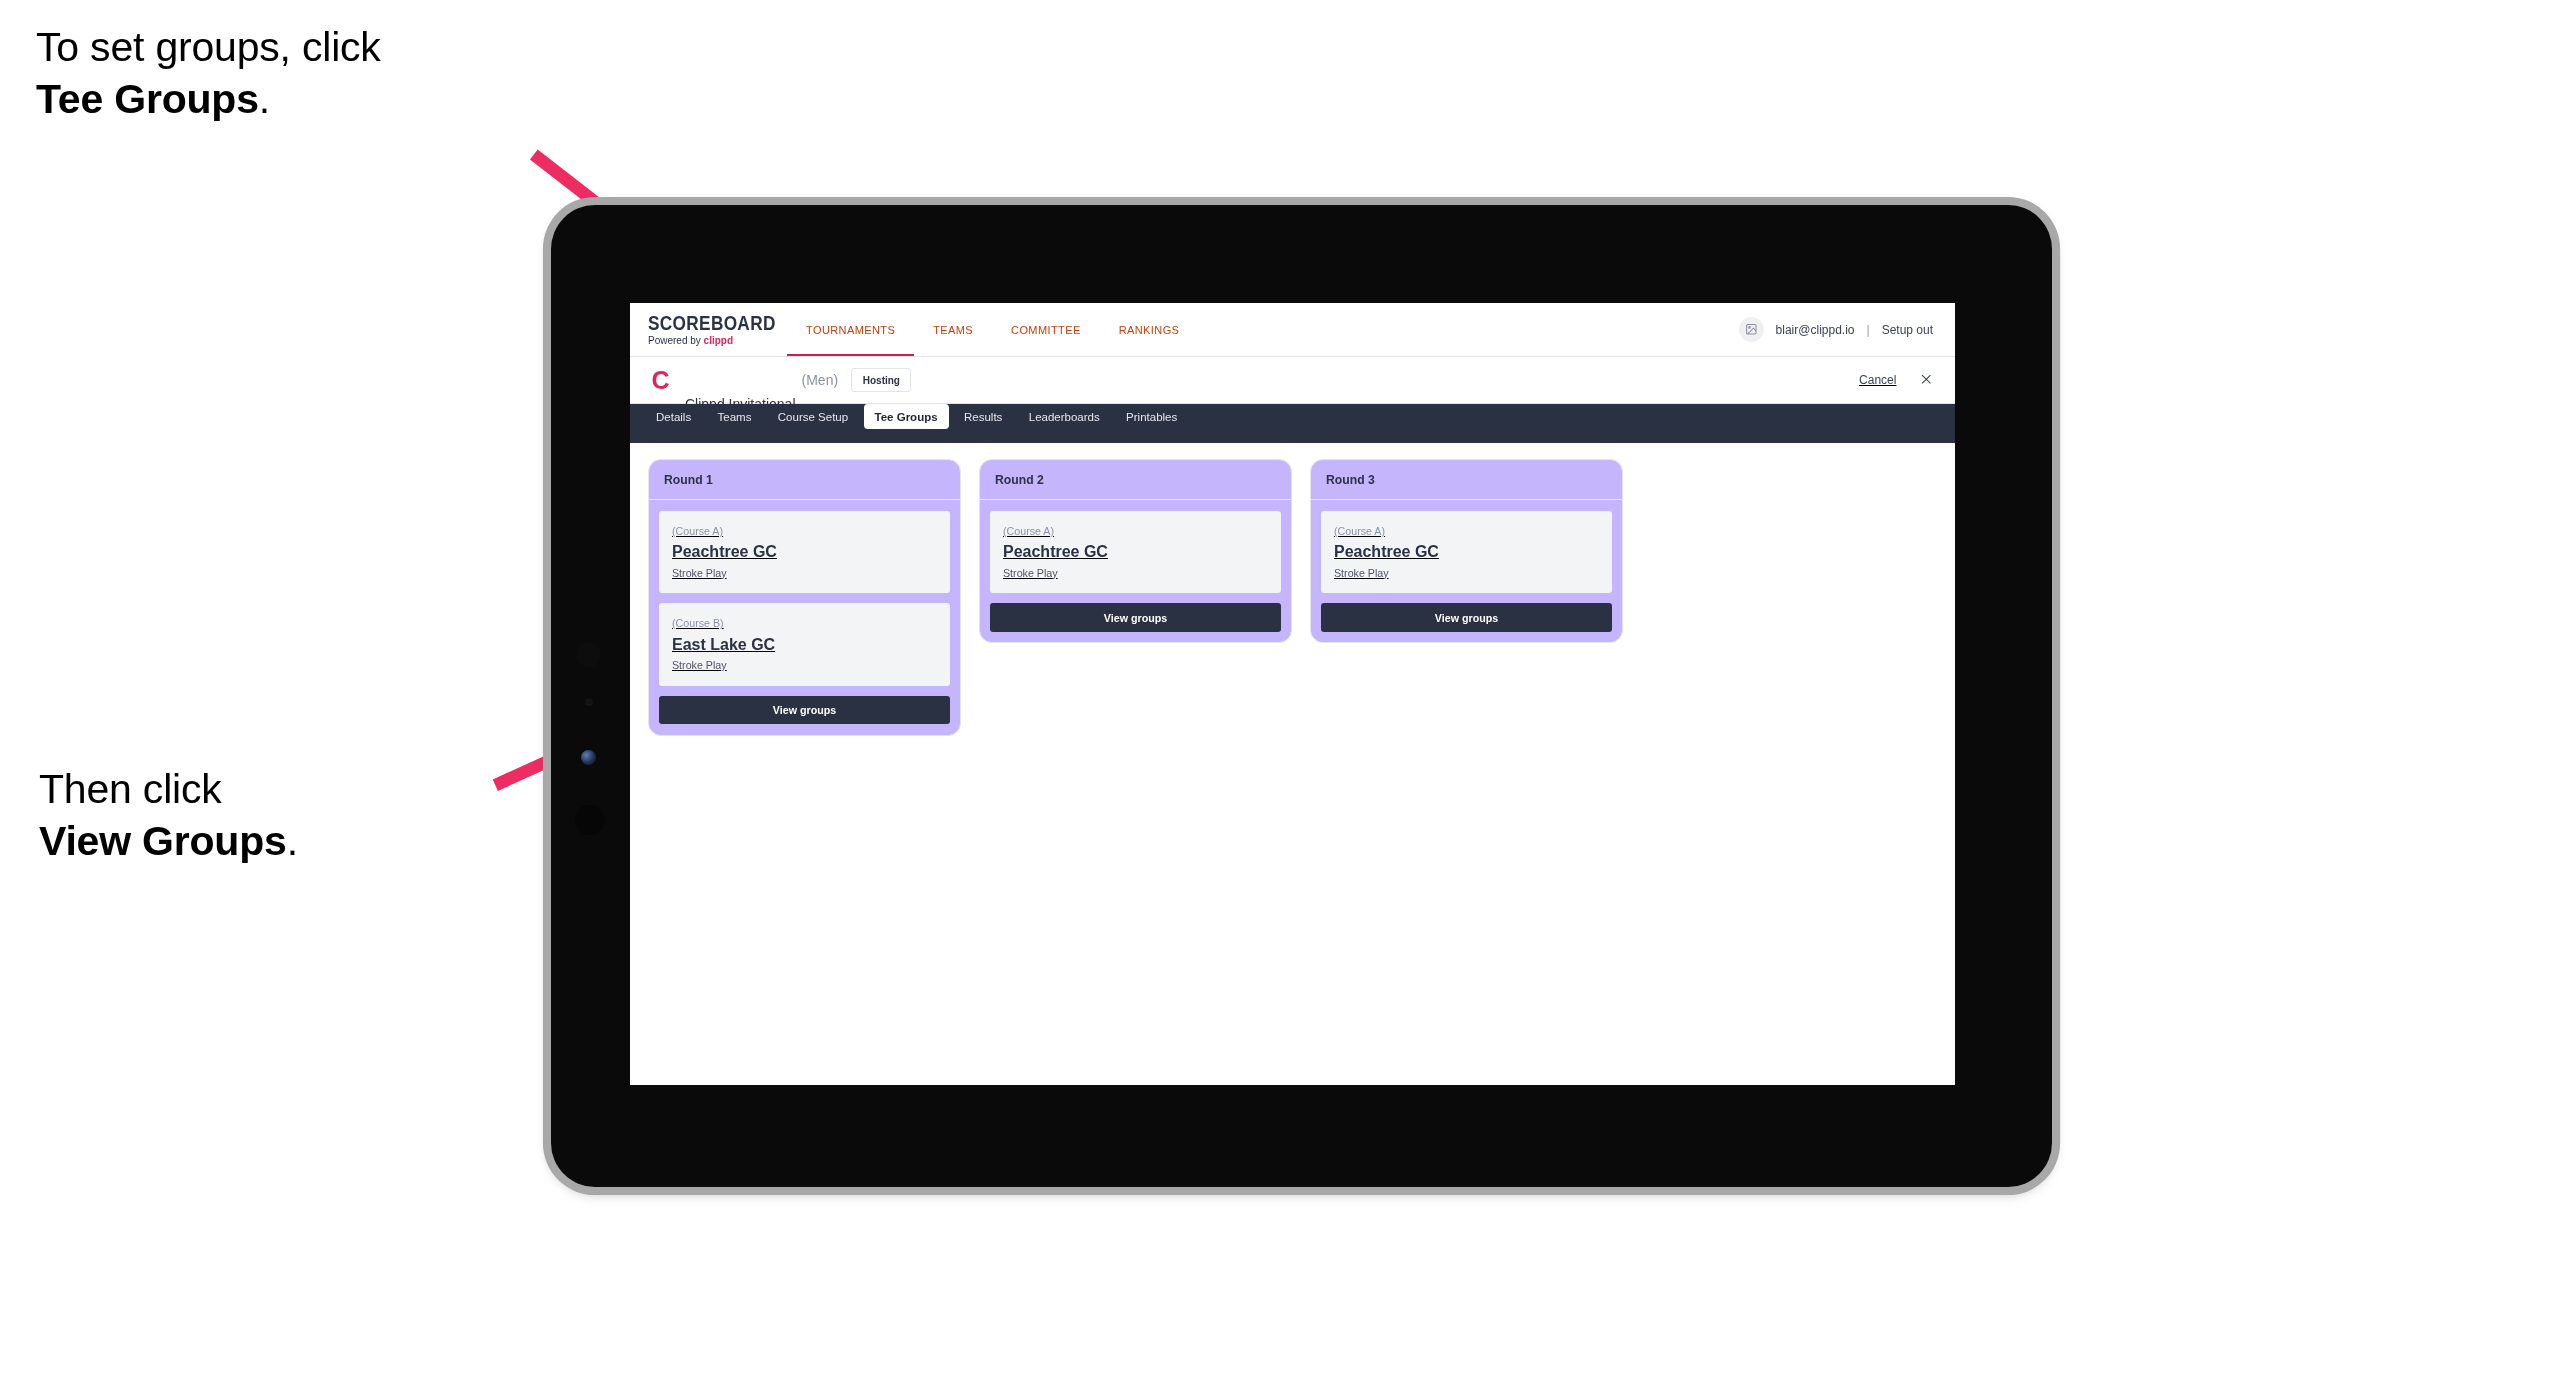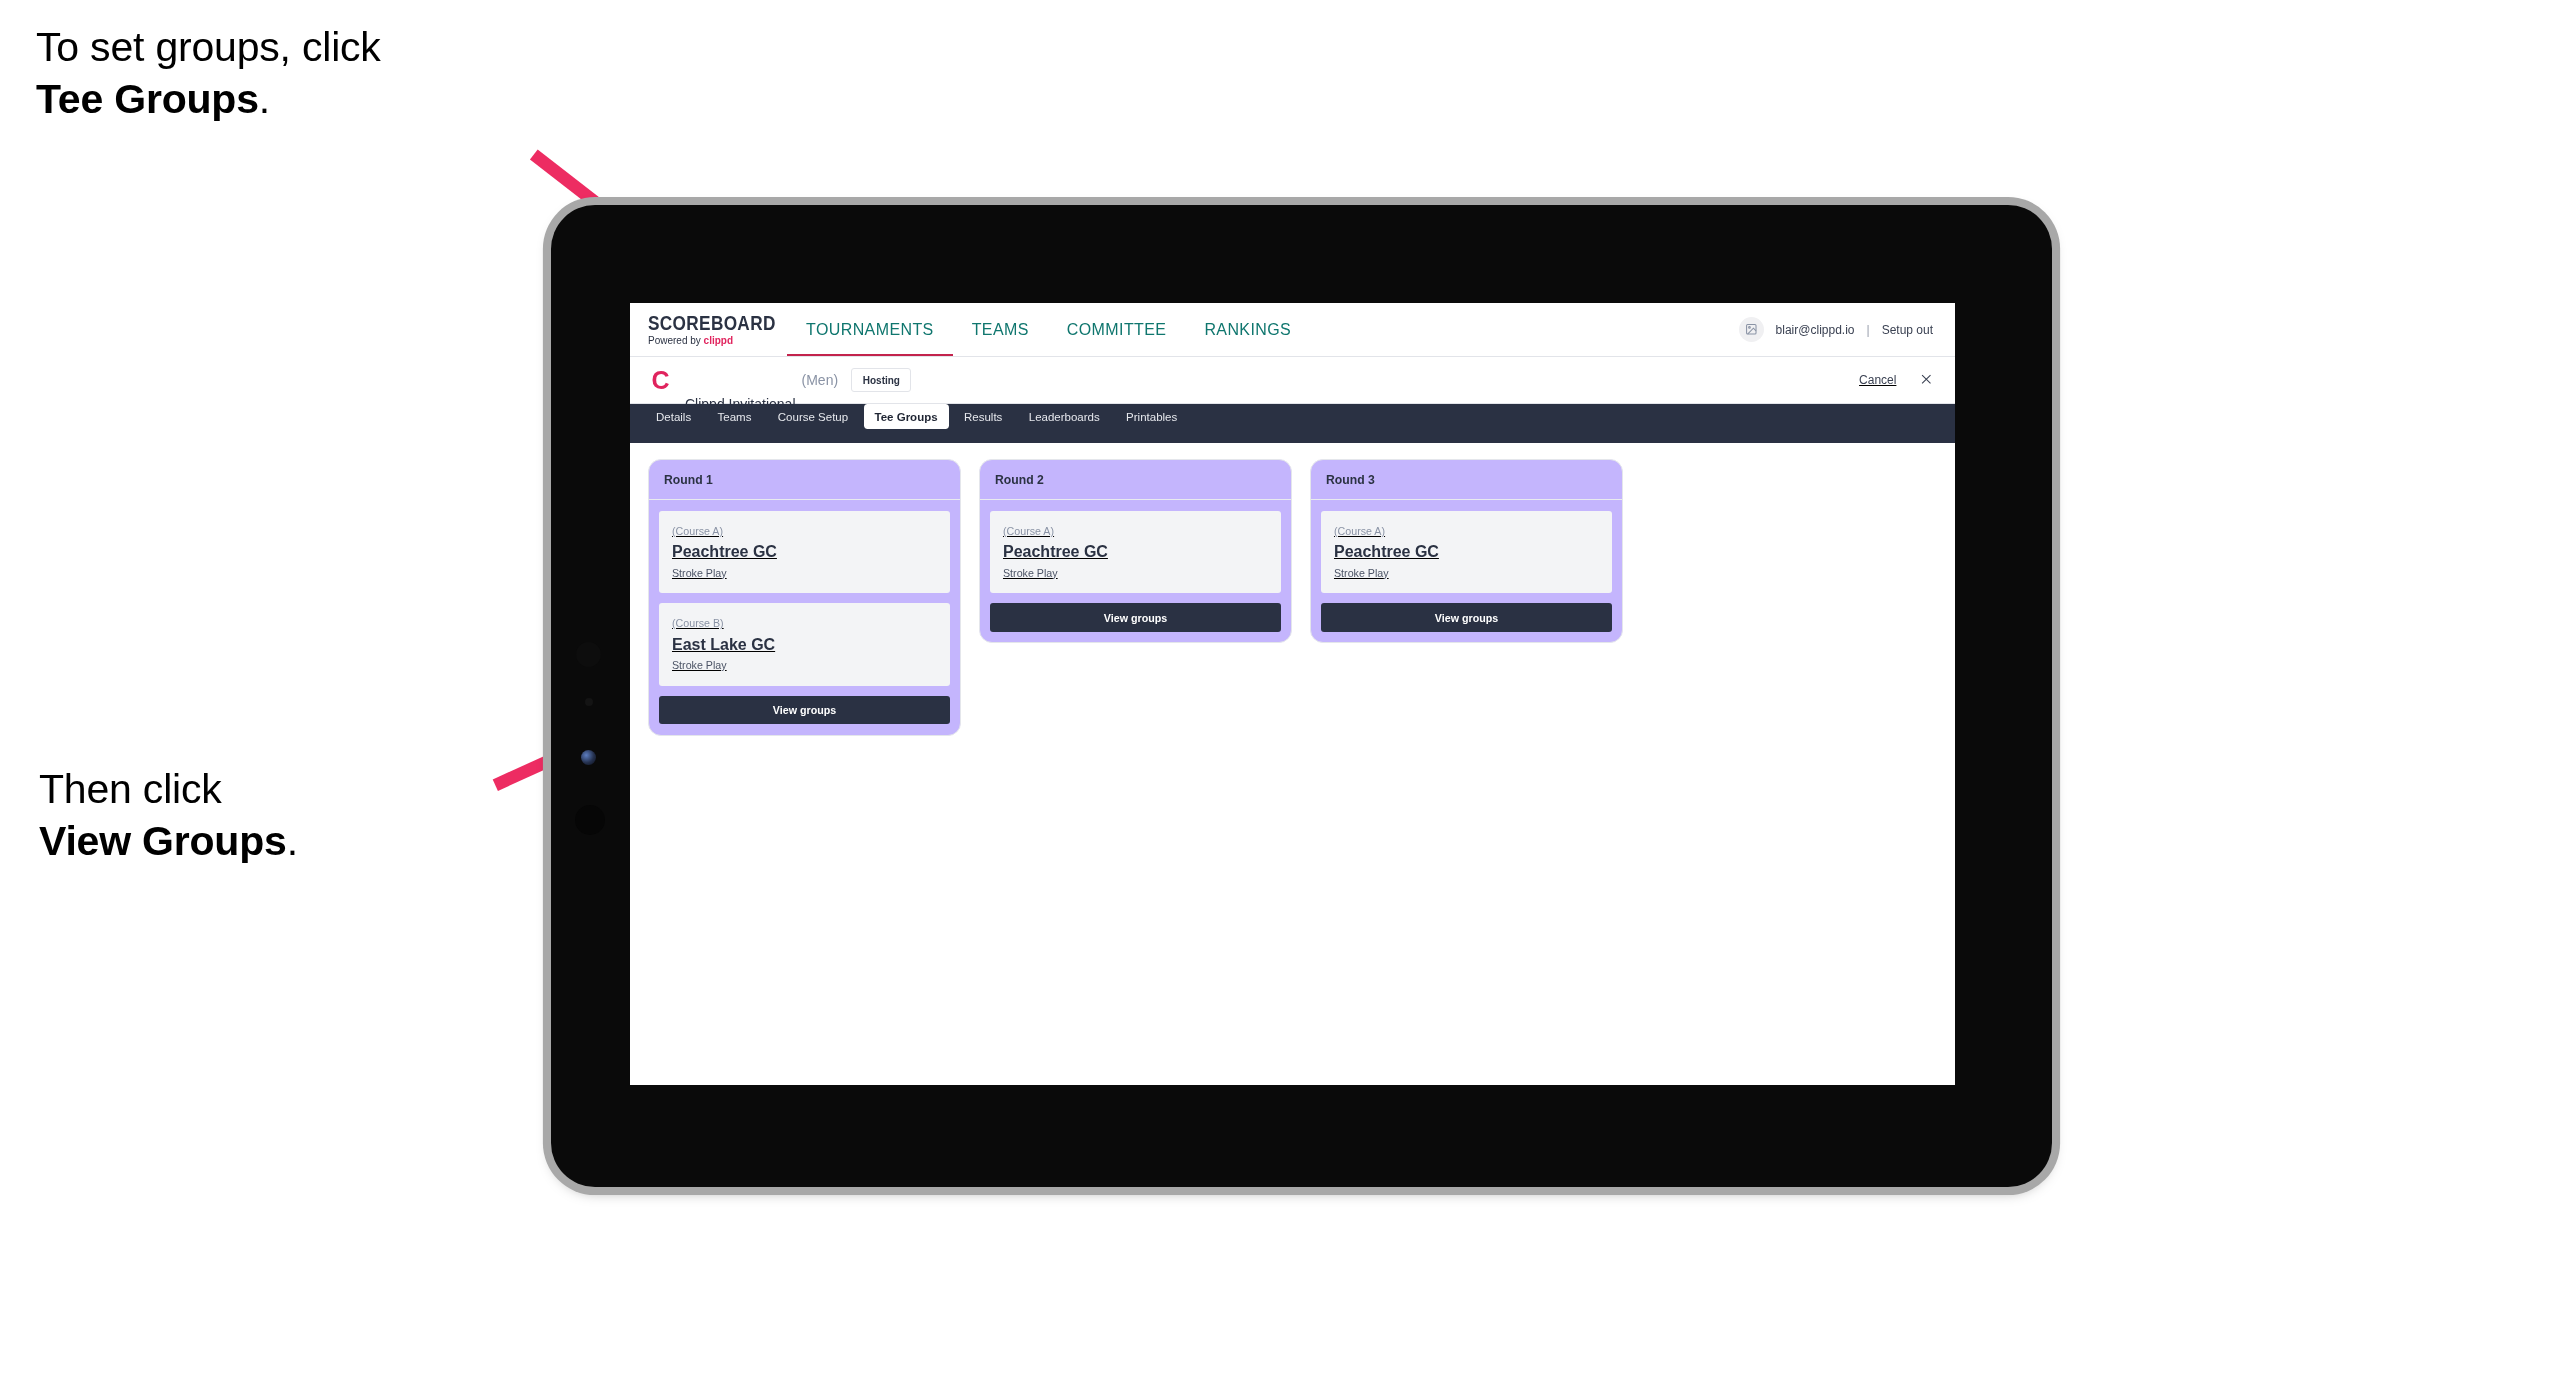--- a/index.html
+++ b/index.html
@@ -101,23 +101,23 @@
     margin-top: 3.7px;
     line-height: 1;
   }
   #brand-sub .accent { color: #e0245e; font-weight: 700; }
 
   #mainnav { display: flex; align-items: stretch; }
   .nav-item {
     display: flex;
     align-items: center;
     padding: 0 19px;
-    font-size: 16px;
+    font-size: 11px;
     letter-spacing: 0.4px;
-    color: #0f766e;
+    color: #c2410c;
     position: relative;
     cursor: pointer;
   }
   .nav-item.active::after {
     content: "";
     position: absolute;
     left: 0; right: 0; bottom: 0;
     height: 2.2px;
     background: #c3234c;
   }

